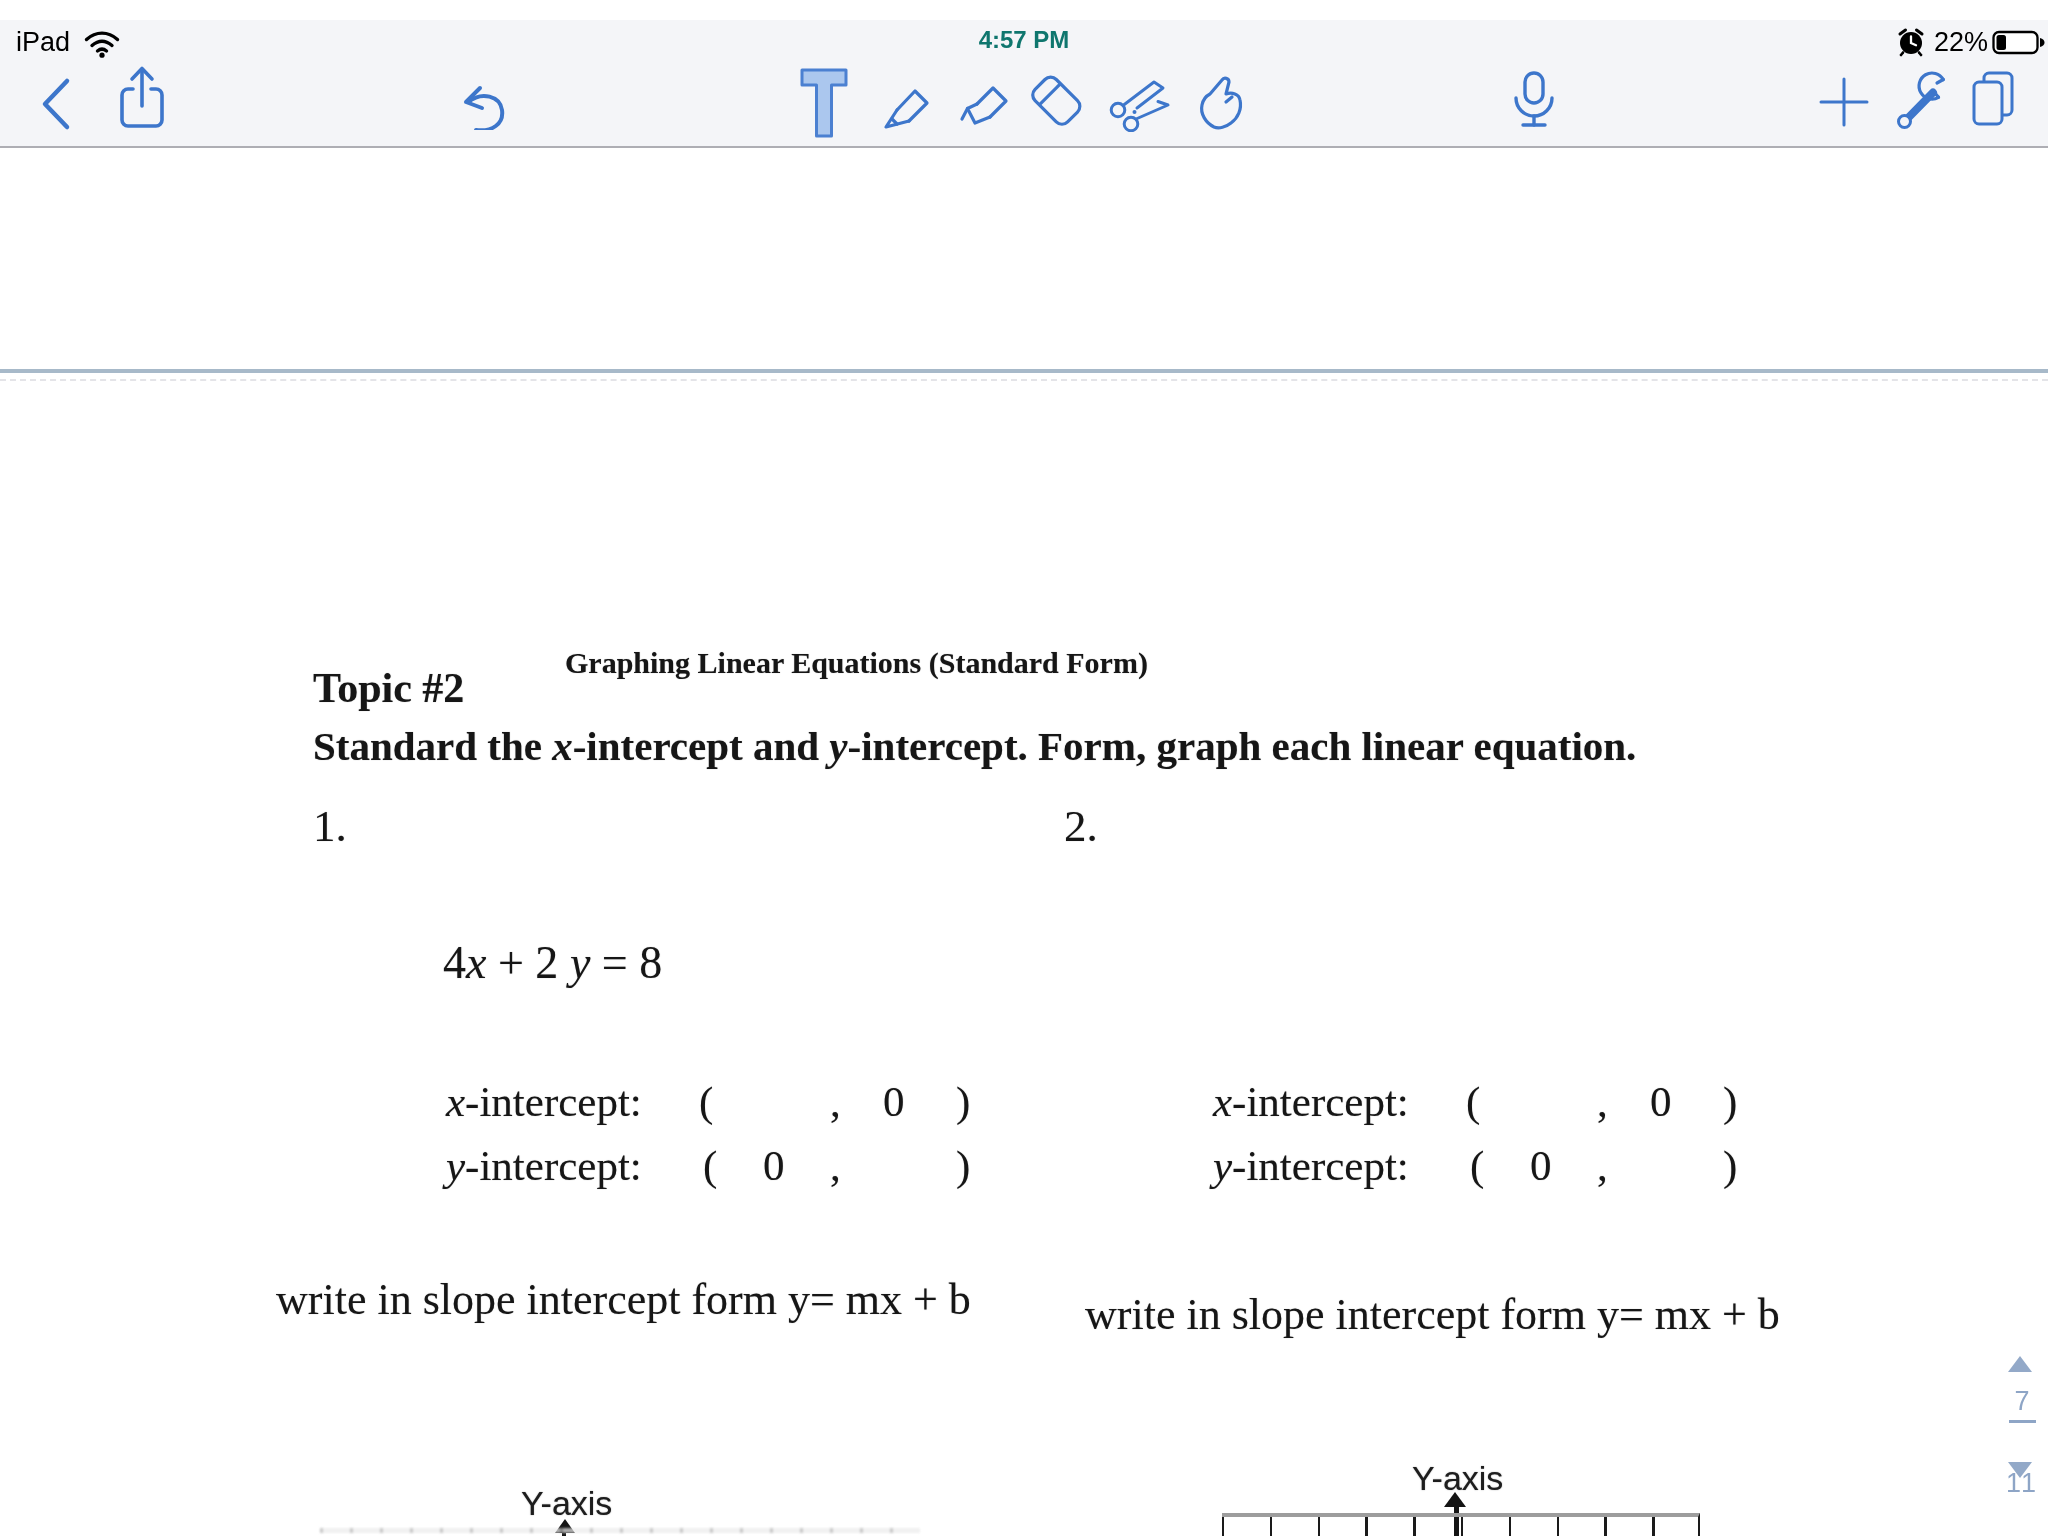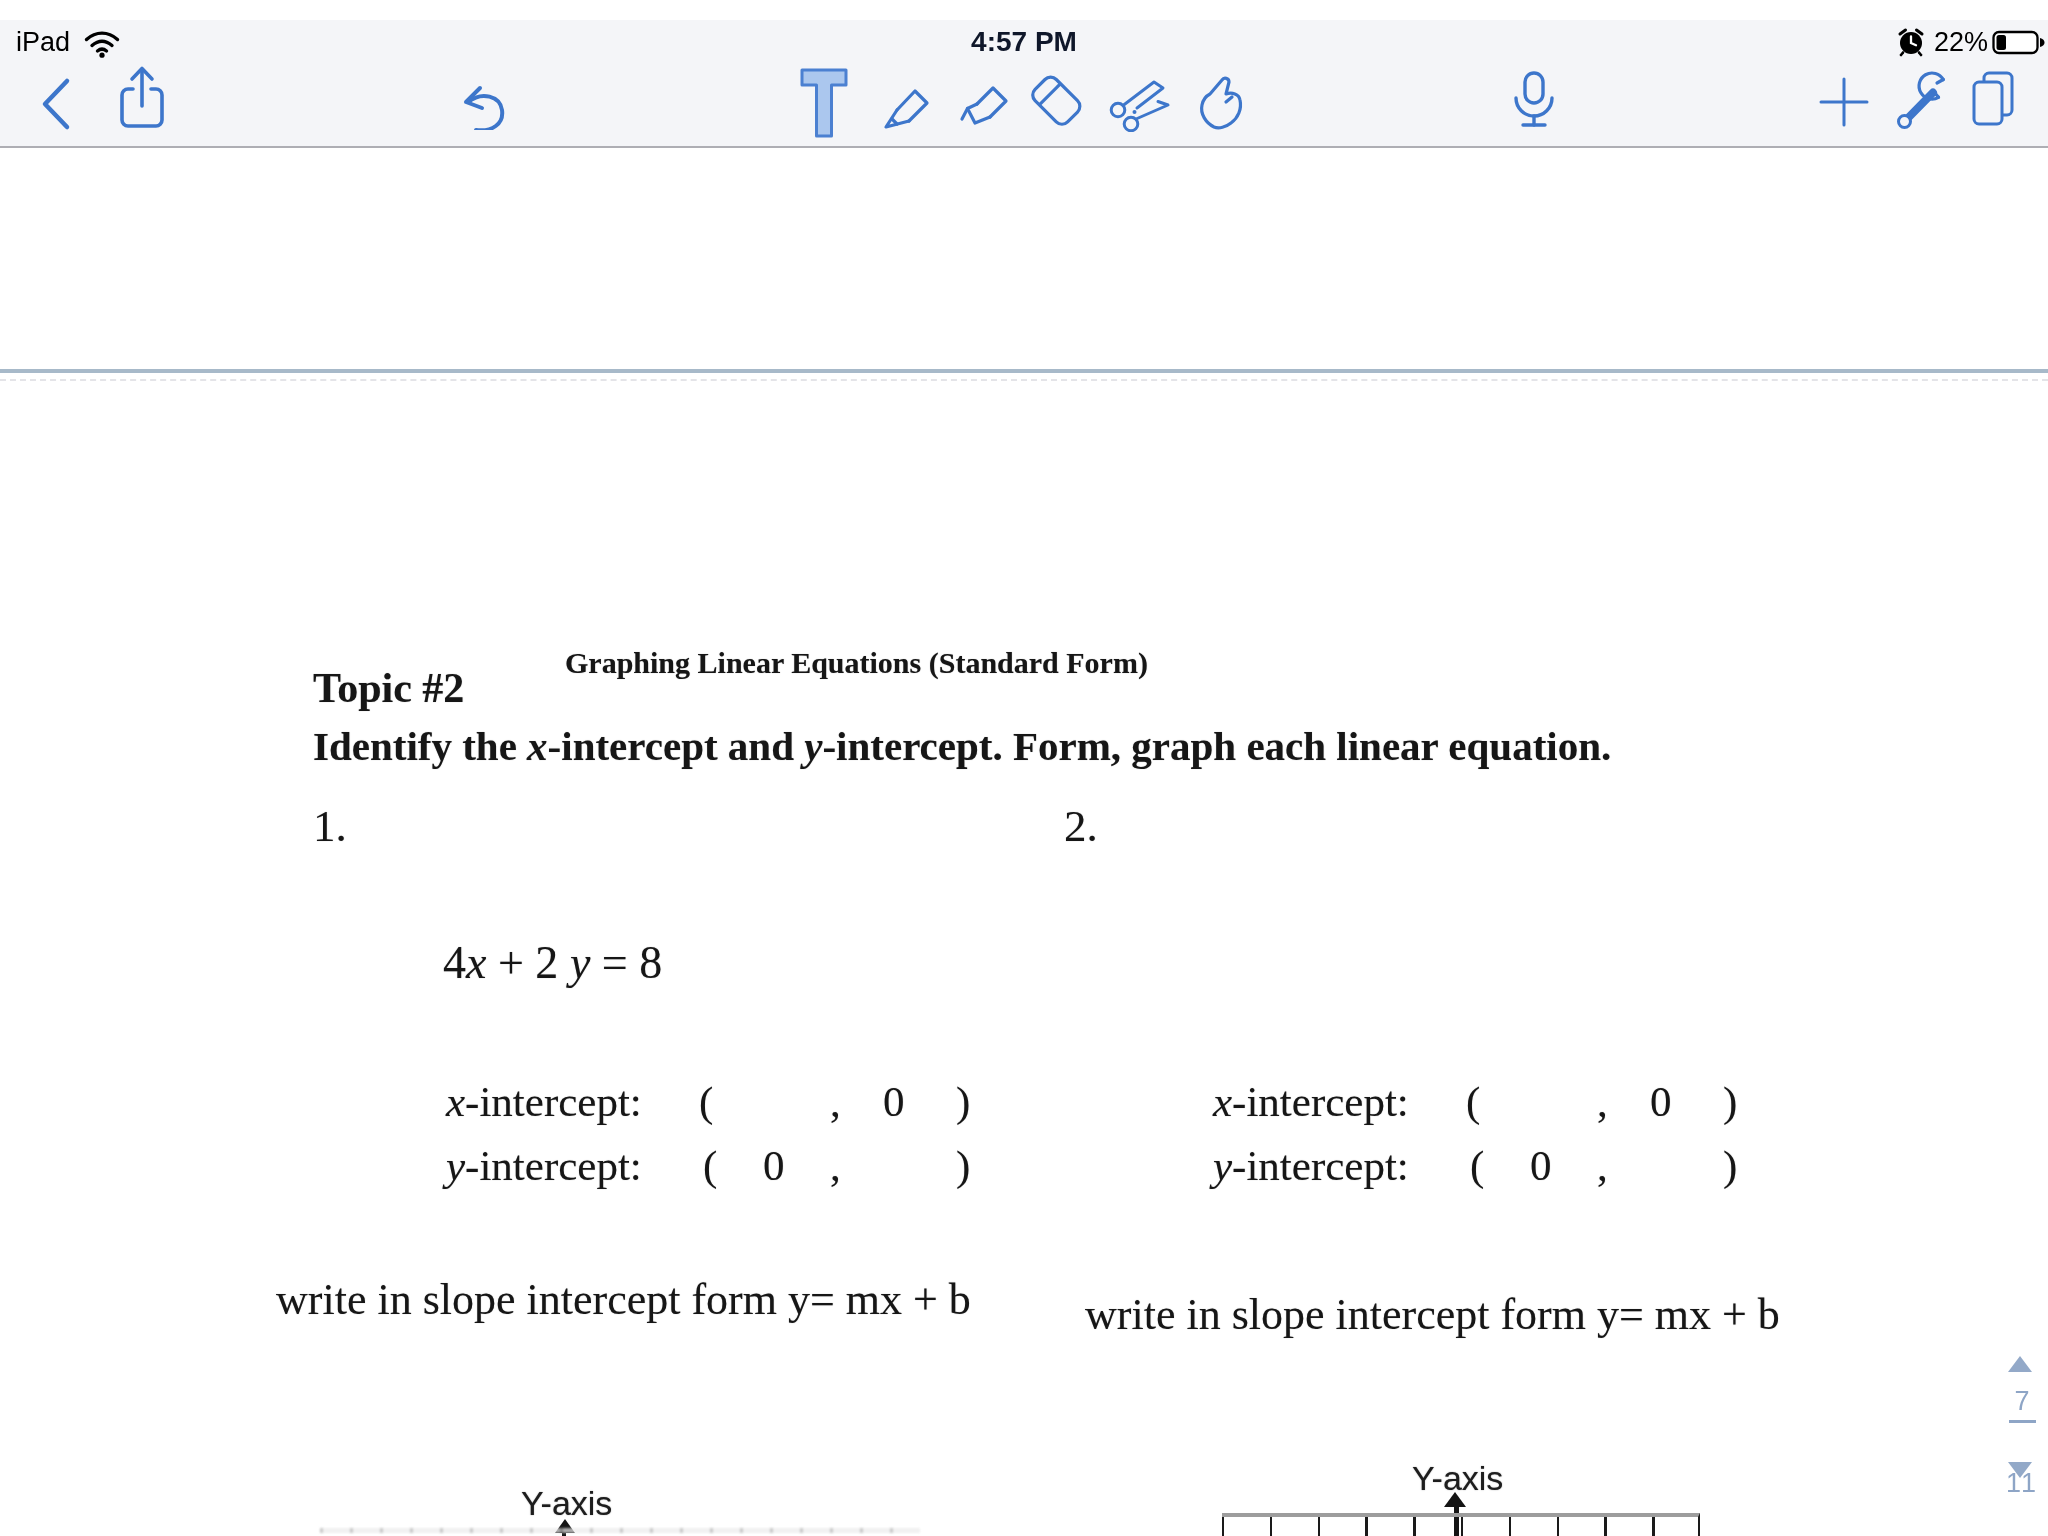--- a/index.html
+++ b/index.html
@@ -3,21 +3,21 @@
 <meta charset="utf-8">
 <style>
   html,body{margin:0;padding:0;background:#888;}
   #screen{position:relative;width:2048px;height:1536px;background:#ffffff;overflow:hidden;
           font-family:"Liberation Sans","DejaVu Sans",sans-serif;}
   .abs{position:absolute;}
   
   #chrome{position:absolute;left:0;top:0;width:2048px;height:128px;background:#f4f5f8;
           border-bottom:2px solid #aeaeb4;box-sizing:border-box;margin-top:20px;}
   .status-text{color:#000;font-size:27px;}
-  #time{position:absolute;left:0;right:0;top:6px;text-align:center;font-size:28px;font-weight:700;color:#0f172a;}
+  #time{position:absolute;left:0;right:0;top:6px;text-align:center;font-size:24px;font-weight:700;color:#0f766e;}
   .tool{position:absolute;color:#3d76cb;cursor:pointer;}
   .tool svg{display:block;}
   
   #page-sep{position:absolute;left:0;top:369px;width:2048px;height:4px;background:#a7b9c9;}
   #page-sep-dash{position:absolute;left:0;top:379px;width:2048px;height:0;border-top:2px dashed #e4e4e8;}
   
   .doc{font-family:"Liberation Serif","DejaVu Serif",serif;color:#161616;line-height:1;
        text-shadow:0 0 1px rgba(25,25,25,.38);white-space:pre;}
   .bold{font-weight:700;}
   .it{font-style:italic;}
@@ -164,21 +164,21 @@
       </svg>
     </div>
   </div>
 
   <div id="page-sep"></div>
   <div id="page-sep-dash"></div>
 
   <span class="abs doc bold" style="left:313px;top:648px;font-size:42px;margin-top:19px;">Topic #2</span>
   <span class="abs doc bold" style="left:565px;top:648px;font-size:30px;">Graphing Linear Equations (Standard Form)</span>
 
-  <span class="abs doc bold" style="left:313px;top:726px;font-size:41px;"><span>Identify the </span><span class="it">x</span><span>-intercept and </span><span class="it">y</span><span>-intercept. Form, graph each linear equation.</span></span>
+  <span class="abs doc bold" style="left:313px;top:726px;font-size:41px;"><span>Standard the </span><span class="it">x</span><span>-intercept and </span><span class="it">y</span><span>-intercept. Form, graph each linear equation.</span></span>
 
   <span class="abs doc" style="left:313px;top:804px;font-size:45px;">1.</span>
   <span class="abs doc" style="left:1064px;top:804px;font-size:45px;">2.</span>
 
   <span class="abs doc" style="left:443px;top:940px;font-size:46px;"><span>4</span><span class="it">x</span><span> + 2 </span><span class="it">y</span><span> = 8</span></span>
 
   <div class="abs doc" style="left:446px;top:1080px;width:560px;height:58px;font-size:43px;">
     <span class="tok" style="left:0;"><span class="it">x</span><span>-intercept:</span></span>
     <span class="tok" style="left:253px;">(</span>
     <span class="tok" style="left:384px;">,</span>

